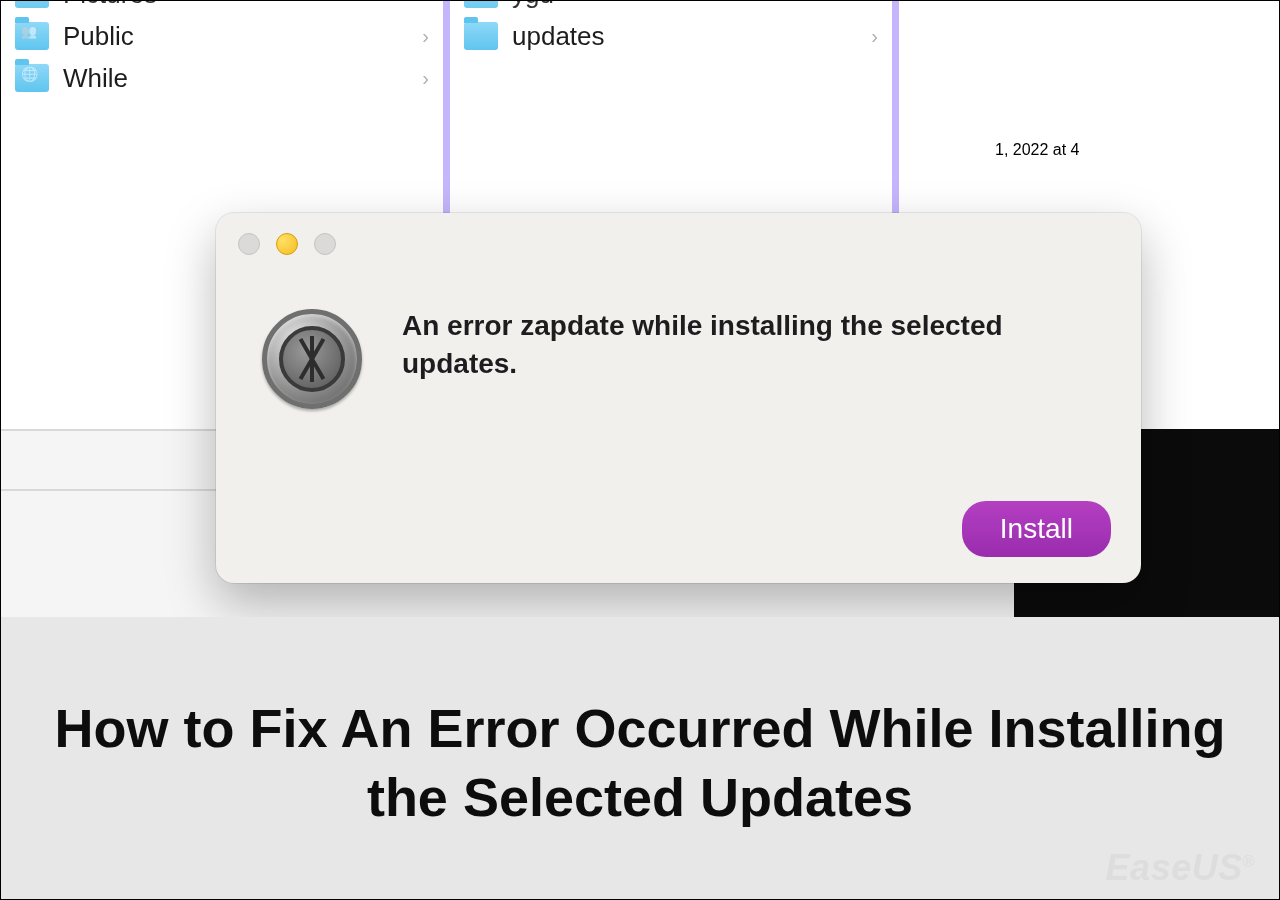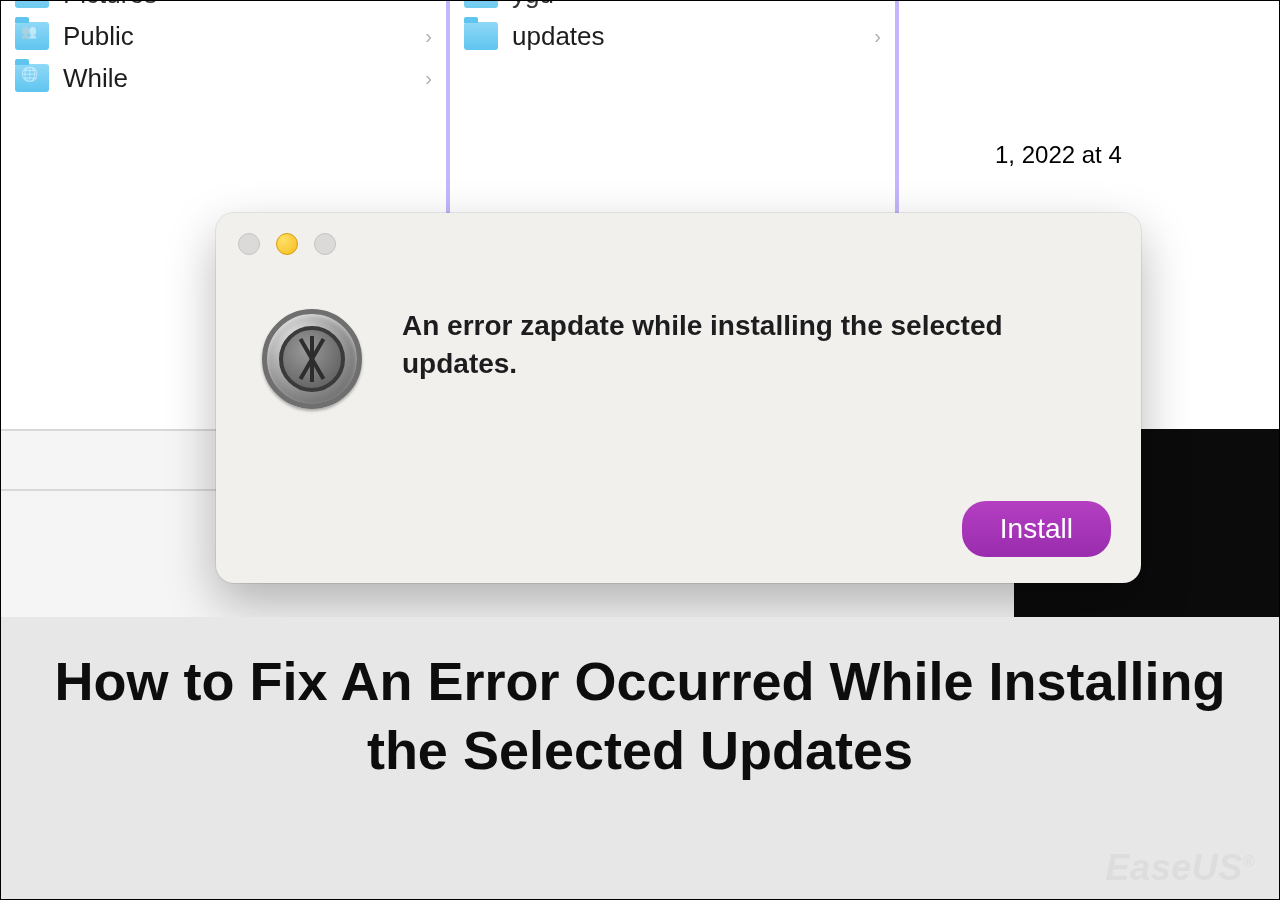--- a/index.html
+++ b/index.html
@@ -14,21 +14,21 @@
 }
 .finder-bg {
   position: absolute;
   top: 0; left: 0; right: 0;
   height: 428px;
   background: #fff;
   display: flex;
 }
 .finder-col {
   flex: 1;
-  border-right: 4px solid #c4b5fd;
+  border-right: 7px solid #c4b5fd;
   padding: 0 6px;
 }
 .finder-col:last-child { border-right: none; flex: 0 0 380px; }
 .folder-row {
   display: flex;
   align-items: center;
   padding: 2px 8px;
   height: 42px;
   font-size: 26px;
   color: #1d1d1f;
@@ -69,21 +69,21 @@
 .chev {
   color: #b0b0b0;
   font-size: 20px;
 }
 .info-header {
   font-weight: 700;
   font-size: 27px;
   padding: 18px 0 4px 6px;
 }
 .info-date {
-  font-size: 24px;
+  font-size: 16px;
   padding-left: 90px;
   white-space: nowrap;
 }
 .mid-stripe {
   position: absolute;
   left: 0; right: 0;
   top: 428px;
   height: 190px;
   background: #f5f5f5;
   border-top: 2px solid #d8d8d8;
@@ -183,21 +183,21 @@
   border: none;
   border-radius: 24px;
   cursor: pointer;
 }
 .caption {
   position: absolute;
   left: 0; right: 0; bottom: 0;
   height: 282px;
   background: #e7e7e7;
   display: flex;
-  align-items: flex-start;
+  align-items: center;
   justify-content: center;
   text-align: center;
   padding: 30px 50px 20px;
 }
 .caption h1 {
   font-size: 54px;
   font-weight: 800;
   line-height: 1.28;
   color: #0d0d0d;
   font-family: Verdana, Geneva, sans-serif;

